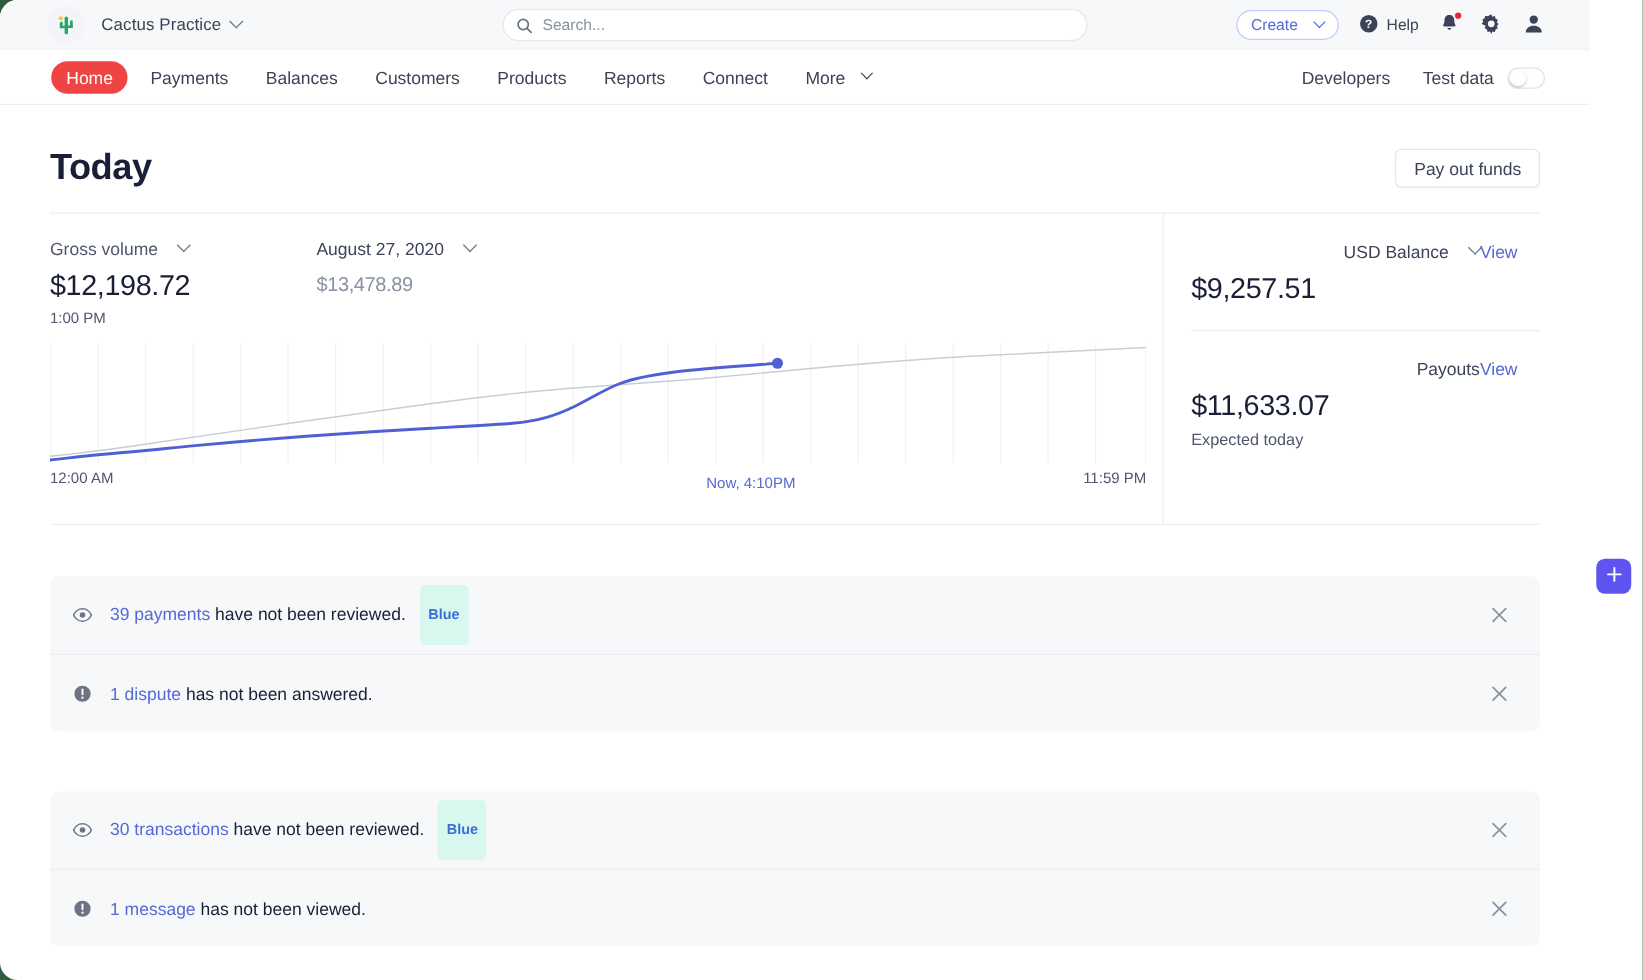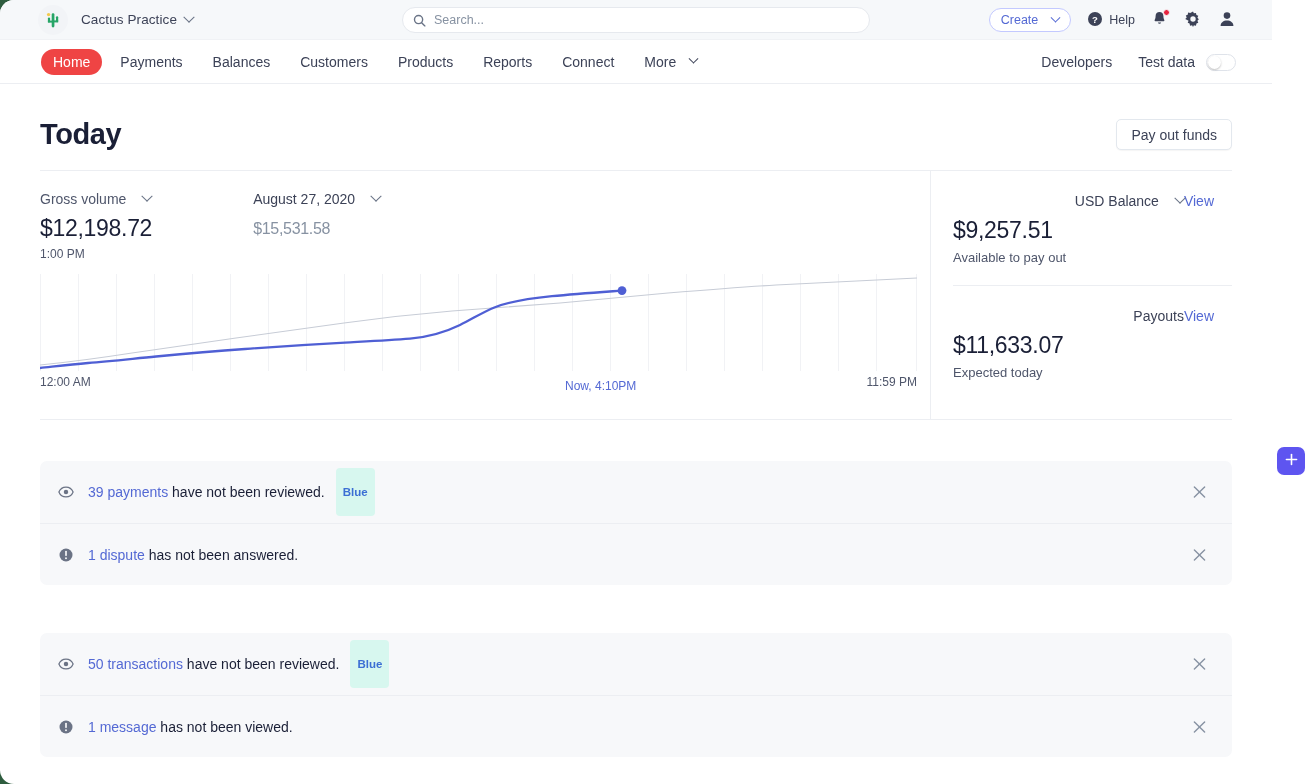--- a/index.html
+++ b/index.html
@@ -372,21 +372,21 @@
             </div>
             <div class="metric-val">$12,198.72</div>
             <div class="metric-sub">1:00 PM</div>
           </div>
 
           <div class="metric second">
             <div class="metric-head muted">
               <span>August 27, 2020</span>
               <span class="chev"></span>
             </div>
-            <div class="metric-val cmp">$15,531.58</div>
+            <div class="metric-val cmp">$13,478.89</div>
           </div>
         </div>
 
         <div class="chart">
           <svg width="877" height="97" viewBox="0 0 877 97">
             <g>
               <line x1="0.5" y1="0" x2="0.5" y2="97" stroke="#f1f2f5" stroke-width="1"></line>
               <line x1="38.5" y1="0" x2="38.5" y2="97" stroke="#f1f2f5" stroke-width="1"></line>
               <line x1="76.5" y1="0" x2="76.5" y2="97" stroke="#f1f2f5" stroke-width="1"></line>
               <line x1="114.5" y1="0" x2="114.5" y2="97" stroke="#f1f2f5" stroke-width="1"></line>
@@ -436,21 +436,20 @@
       <div class="bal-col">
         <div class="bal-card">
           <div class="bal-head">
             <div class="bal-title">
               <span>USD Balance</span>
               <span class="chev"></span>
             </div>
             <a class="view-link">View</a>
           </div>
           <div class="bal-val">$9,257.51</div>
-          <div class="bal-sub">Available to pay out</div>
         </div>
 
         <div class="bal-card">
           <div class="bal-head">
             <div class="bal-title">
               <span>Payouts</span>
             </div>
             <a class="view-link">View</a>
           </div>
           <div class="bal-val">$11,633.07</div>
@@ -497,21 +496,21 @@
 
     <div class="notice-group second">
 
       <div class="notice">
         <span class="notice-ico">
           <svg width="16" height="16" viewBox="0 0 18 18">
             <path d="M9 3.4C5.2 3.4 2.1 6.3 1 9c1.1 2.7 4.2 5.6 8 5.6S15.9 11.7 17 9c-1.1-2.7-4.2-5.6-8-5.6z" fill="none" stroke="#6b7385" stroke-width="1.4"></path>
             <circle cx="9" cy="9" r="2.5" fill="#6b7385"></circle>
           </svg>
         </span>
-        <span class="notice-text"><span class="lnk">50 transactions</span><span> have not been reviewed.</span><span class="pill">Blue</span></span>
+        <span class="notice-text"><span class="lnk">30 transactions</span><span> have not been reviewed.</span><span class="pill">Blue</span></span>
         <button class="notice-close">
           <svg width="13" height="13" viewBox="0 0 14 14">
             <line x1="1.5" y1="1.5" x2="12.5" y2="12.5" stroke="#8792a2" stroke-width="1.5" stroke-linecap="round"></line>
             <line x1="12.5" y1="1.5" x2="1.5" y2="12.5" stroke="#8792a2" stroke-width="1.5" stroke-linecap="round"></line>
           </svg>
         </button>
       </div>
 
       <div class="notice">
         <span class="notice-ico">

